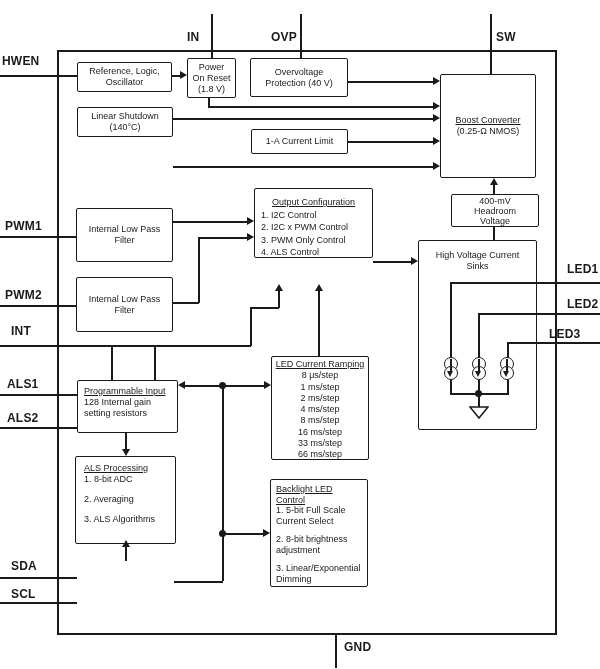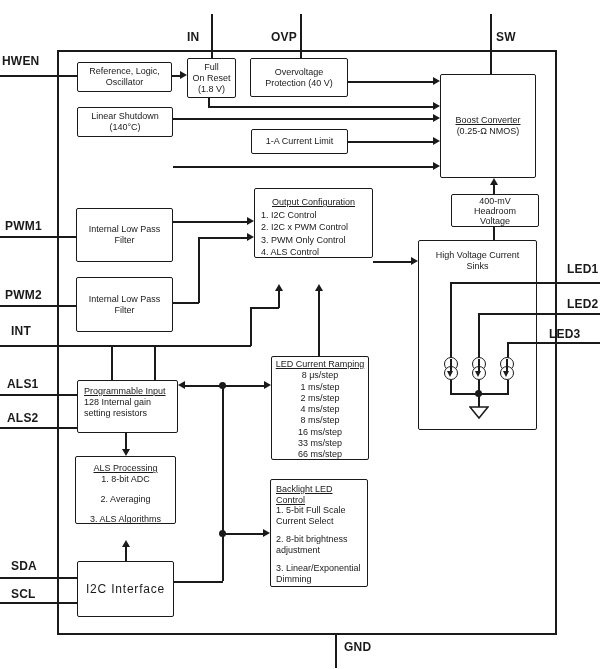--- a/index.html
+++ b/index.html
@@ -54,21 +54,21 @@
   <span class="pin" style="left:567px;top:297px;">LED2</span>
   <span class="pin" style="left:549px;top:327px;">LED3</span>
   <span class="pin" style="left:344px;top:640px;">GND</span>
 
   <div class="box" style="left:77px;top:62px;width:95px;height:30px;">
     <span class="bl">Reference, Logic,</span>
     <span class="bl">Oscillator</span>
   </div>
 
   <div class="box" style="left:187px;top:58px;width:49px;height:40px;">
-    <span class="bl">Full</span>
+    <span class="bl">Power</span>
     <span class="bl">On Reset</span>
     <span class="bl">(1.8 V)</span>
   </div>
 
   <div class="box" style="left:250px;top:58px;width:98px;height:39px;">
     <span class="bl">Overvoltage</span>
     <span class="bl">Protection (40 V)</span>
   </div>
 
   <div class="box" style="left:77px;top:107px;width:96px;height:30px;">
@@ -114,30 +114,27 @@
     <span class="bl">Internal Low Pass</span>
     <span class="bl">Filter</span>
   </div>
 
   <div class="box left" style="left:77px;top:380px;width:101px;height:53px;padding:5px 6px;">
     <span class="bl u">Programmable Input</span>
     <span class="bl">128 Internal gain</span>
     <span class="bl">setting resistors</span>
   </div>
 
-  <div class="box left" style="left:75px;top:456px;width:101px;height:68px;padding:6px 8px;align-items:center;">
+  <div class="box left" style="left:75px;top:456px;width:101px;height:88px;padding:6px 8px;">
     <span class="bl u">ALS Processing</span>
     <span class="bl" style="margin-bottom:9px;">1. 8-bit ADC</span>
     <span class="bl" style="margin-bottom:9px;">2. Averaging</span>
     <span class="bl">3. ALS Algorithms</span>
   </div>
 
-  <div class="box" style="left:77px;top:561px;width:97px;height:56px;font-size:12px;letter-spacing:.8px;">
-    <span class="bl">I2C Interface</span>
-  </div>
 
   <div class="box topalign" style="left:271px;top:356px;width:98px;height:104px;padding-top:2px;line-height:11.3px;">
     <span class="bl u">LED Current Ramping</span>
     <span class="bl">8 μs/step</span>
     <span class="bl">1 ms/step</span>
     <span class="bl">2 ms/step</span>
     <span class="bl">4 ms/step</span>
     <span class="bl">8 ms/step</span>
     <span class="bl">16 ms/step</span>
     <span class="bl">33 ms/step</span>

